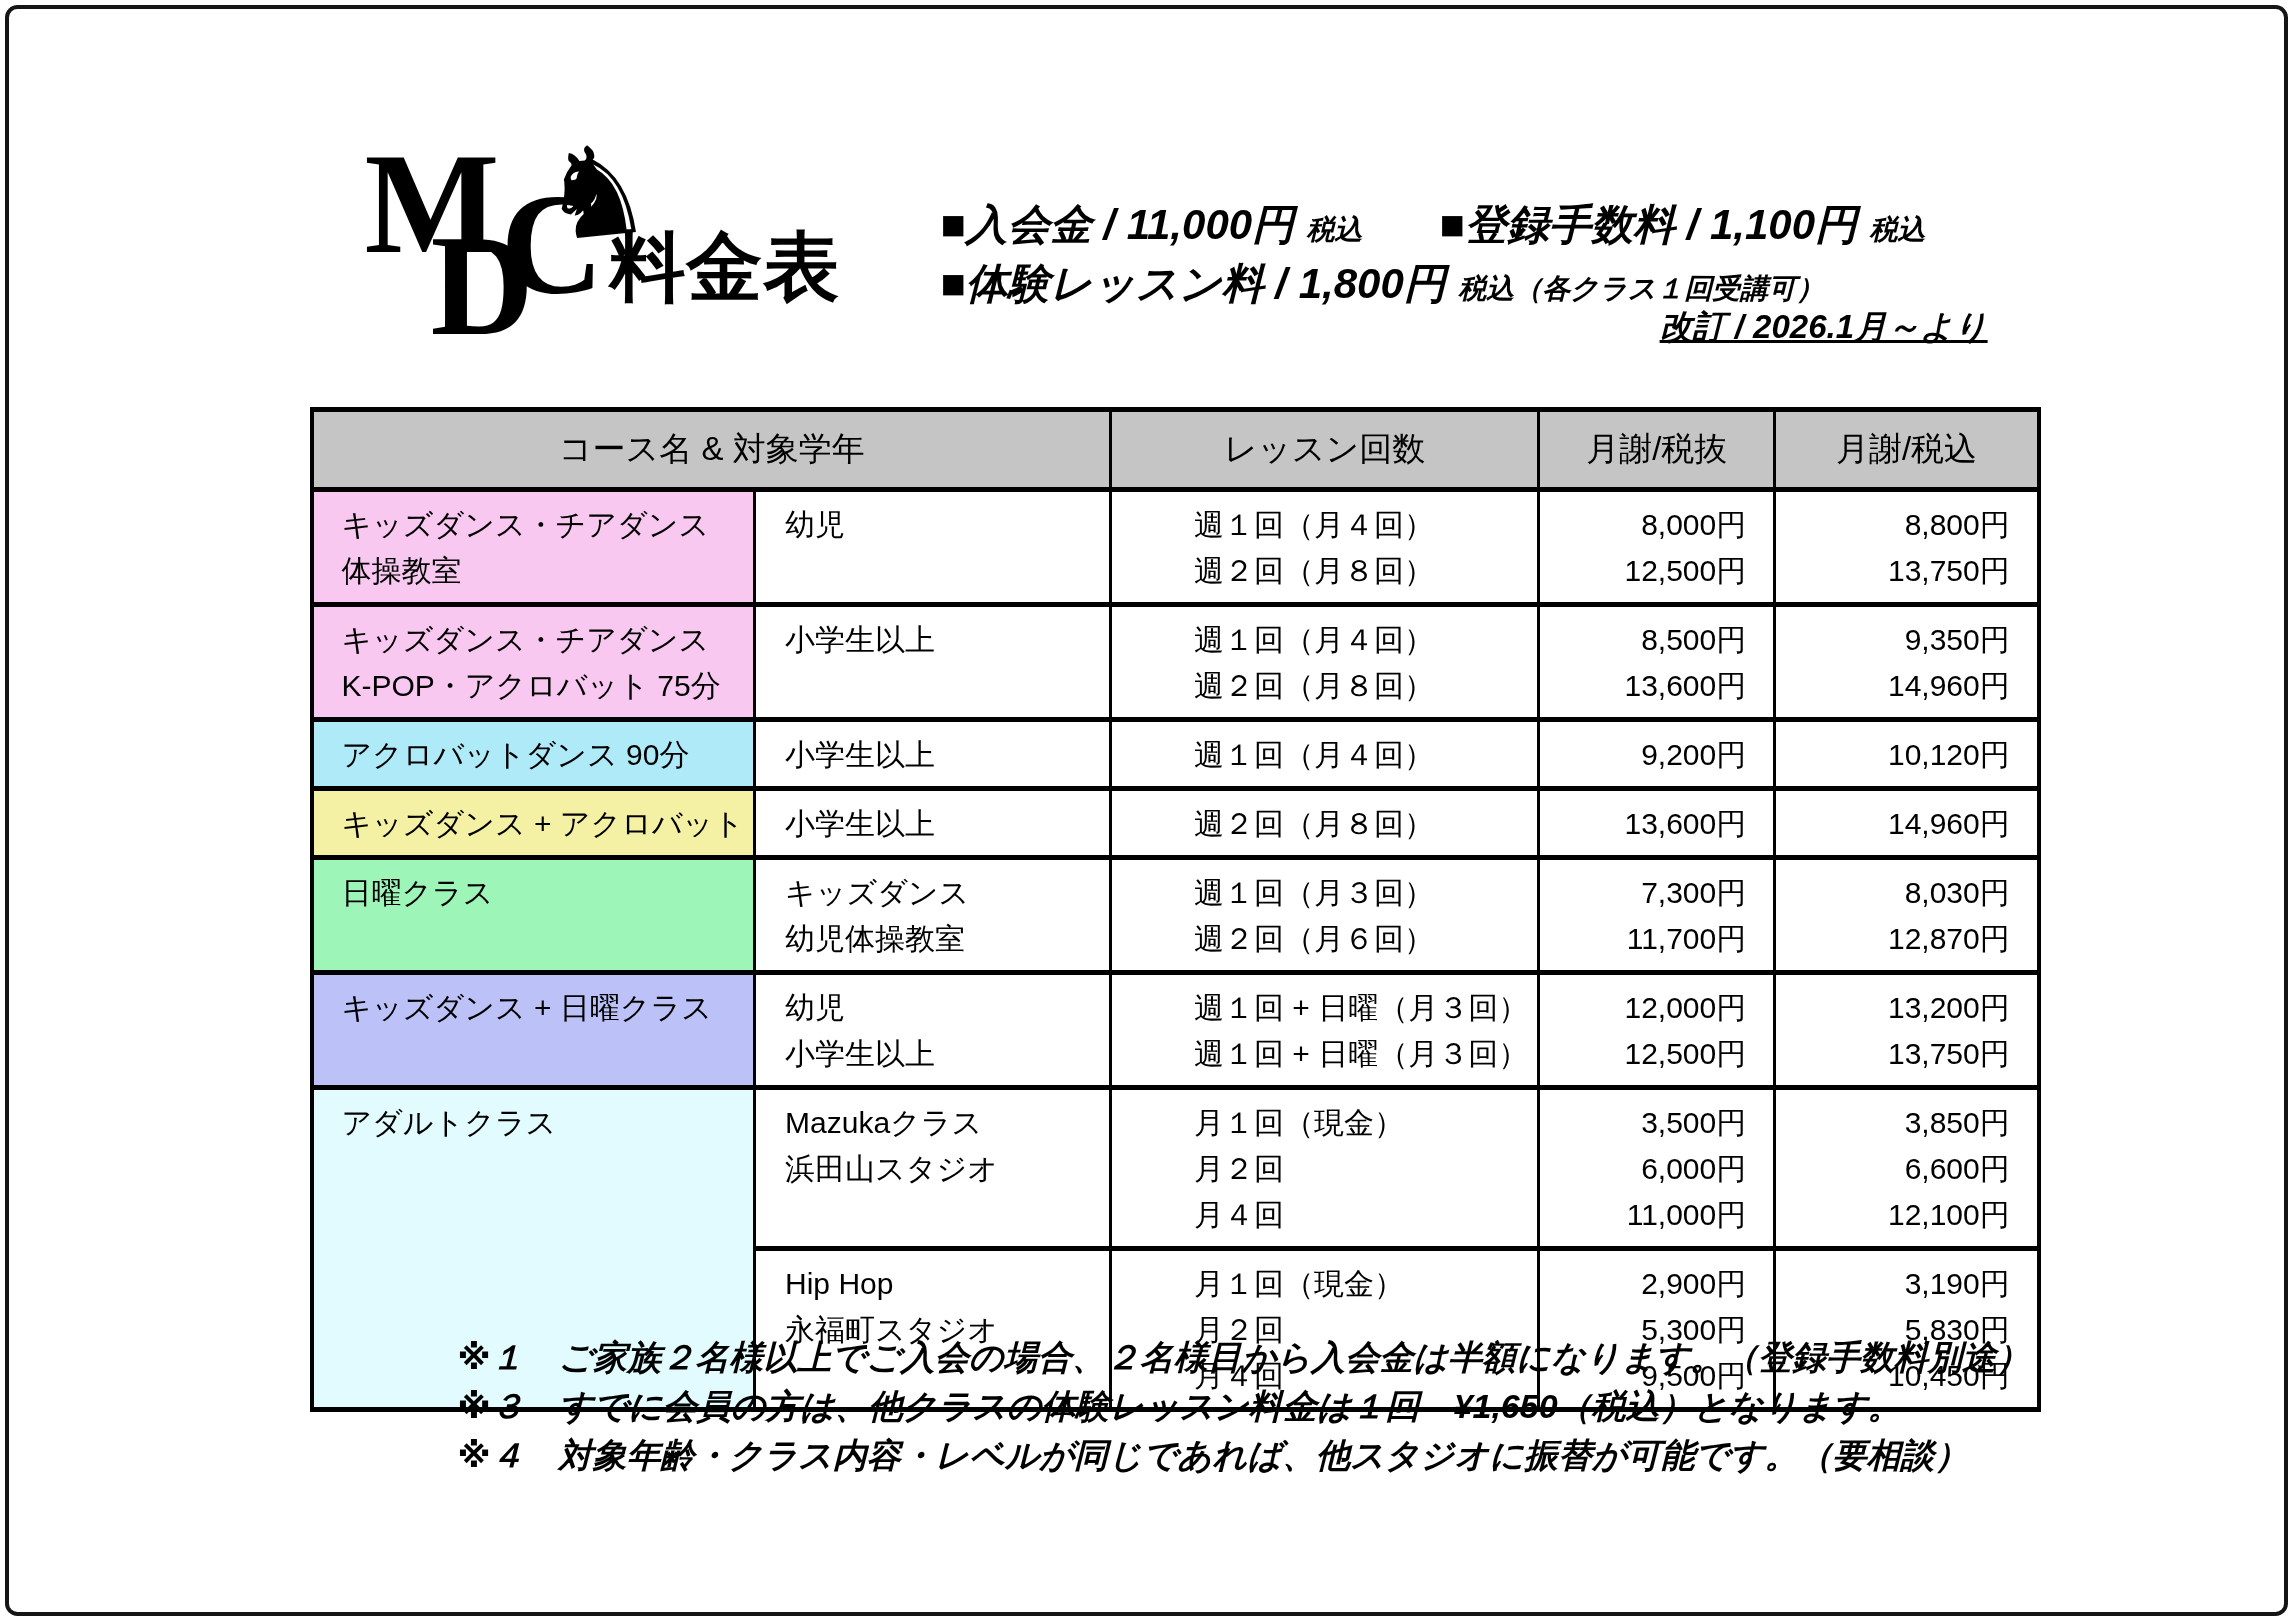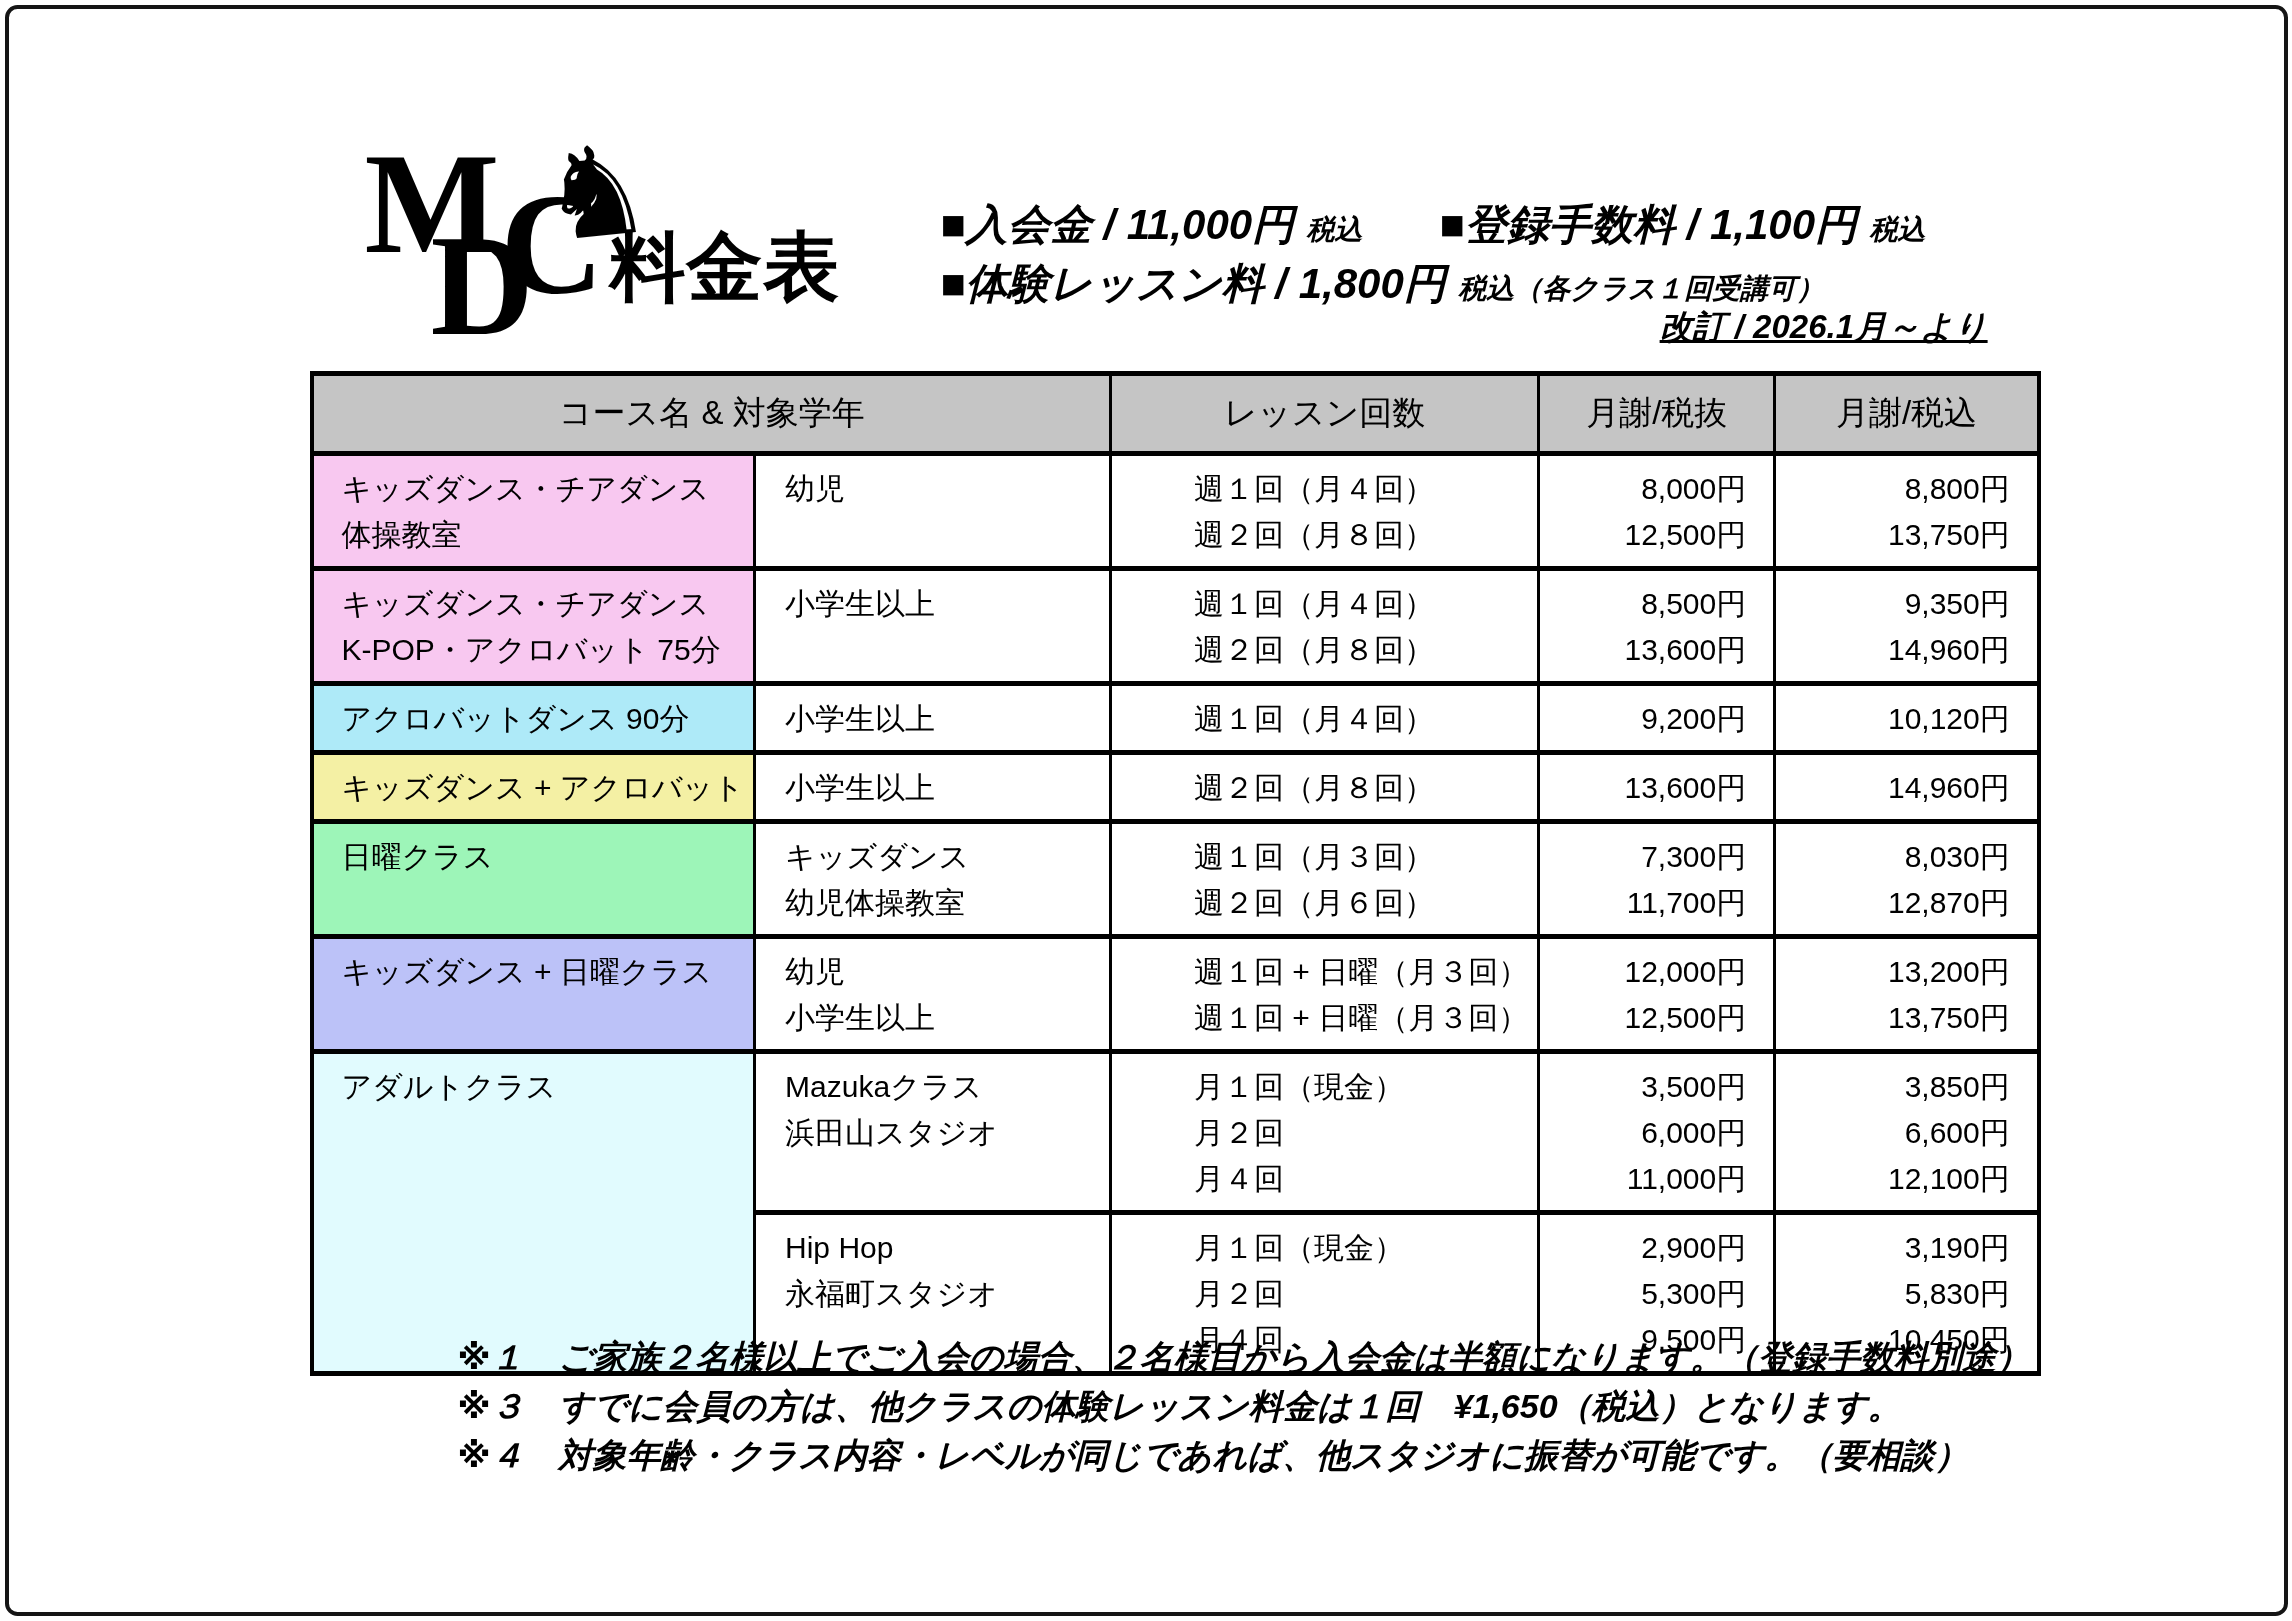--- a/index.html
+++ b/index.html
@@ -22,21 +22,21 @@
   .fee-group{display:flex;align-items:baseline;margin-top:12px;}
   .fee-group + .fee-group{margin-left:77px;}
   .fee-label{font-size:42px;}
   .fee-note{font-size:28px;margin-left:12.5px;}
   .revision{position:absolute;right:296px;top:296px;font-size:33px;font-style:italic;font-weight:bold;white-space:nowrap;text-decoration:underline;}
 
   
   .price-table{position:absolute;left:301px;top:362px;border-collapse:collapse;table-layout:fixed;}
   .price-table td,.price-table th{border:3.6px solid #000;vertical-align:top;white-space:nowrap;overflow:hidden;}
   .price-table tr{border-top:5.4px solid #000;border-bottom:5.4px solid #000;}
-  .price-table{border:4.5px solid #000;}
+  .price-table{border:4.5px solid #000;margin-top:36px;}
   .price-table th{background:#c5c5c5;font-weight:normal;font-size:33px;text-align:center;vertical-align:middle;height:75px;padding:0;}
   .price-table td{font-size:30px;line-height:46px;padding-top:9.9px;padding-bottom:8px;}
   td.c-course{padding-left:27px;padding-right:9px;}
   td.c-target{padding-left:29px;padding-right:9px;}
   td.c-lessons{padding-left:82px;padding-right:9px;}
   td.c-price{text-align:right;padding-right:27px;padding-left:9px;}
   tr.h1{height:95px;} tr.h2{height:107px;} tr.h3{height:59px;} tr.h4{height:63px;}
   tr.h5{height:100px;} tr.h6{height:99px;} tr.h7{height:142px;} tr.h8{height:143px;}
 
   

